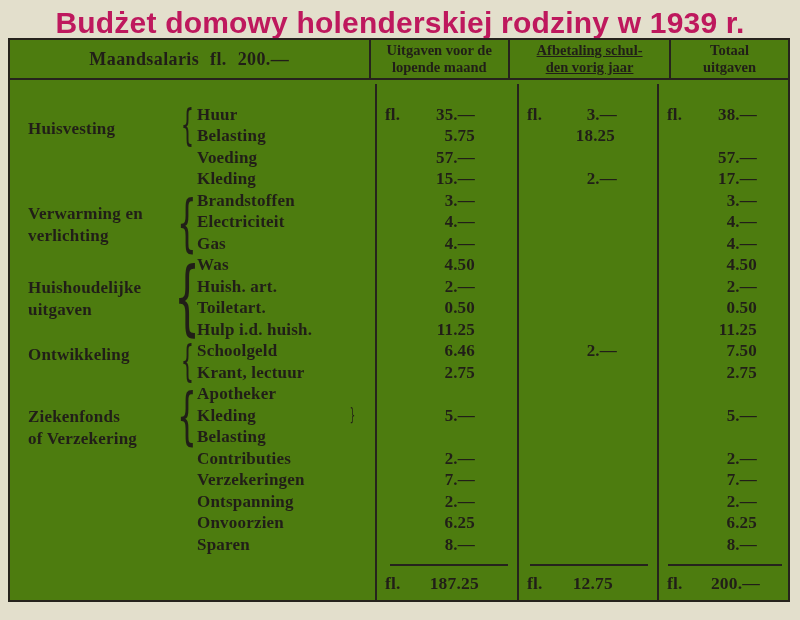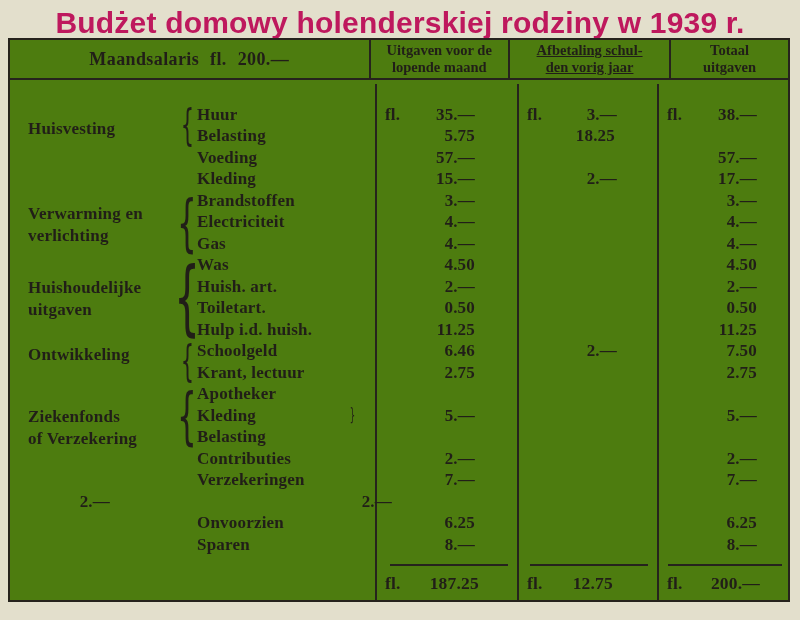--- a/index.html
+++ b/index.html
@@ -352,20 +352,23 @@
             <span>7.—</span>
           </div>
           <div class="cell c2">
             <span></span>
           </div>
           <div class="cell c3">
             <span>7.—</span>
           </div>
         </div>
       <div class="row">
+          <div class="cell c0">
+            <span>Ontspanning</span>
+          </div>
           <div class="cell c1">
             <span>2.—</span>
           </div>
           <div class="cell c2">
             <span></span>
           </div>
           <div class="cell c3">
             <span>2.—</span>
           </div>
         </div>

